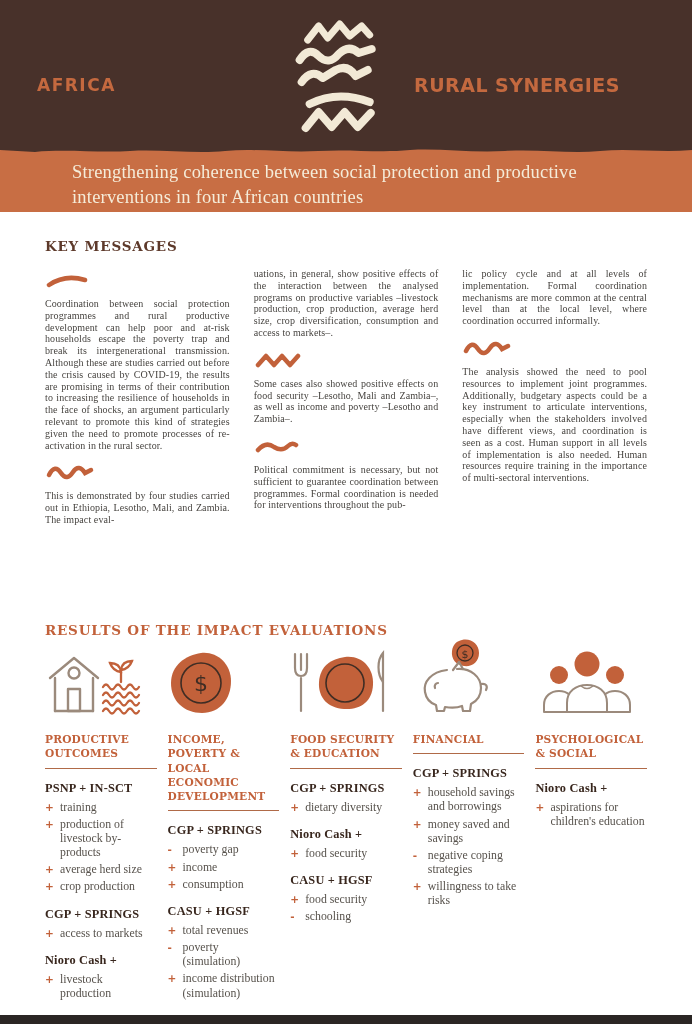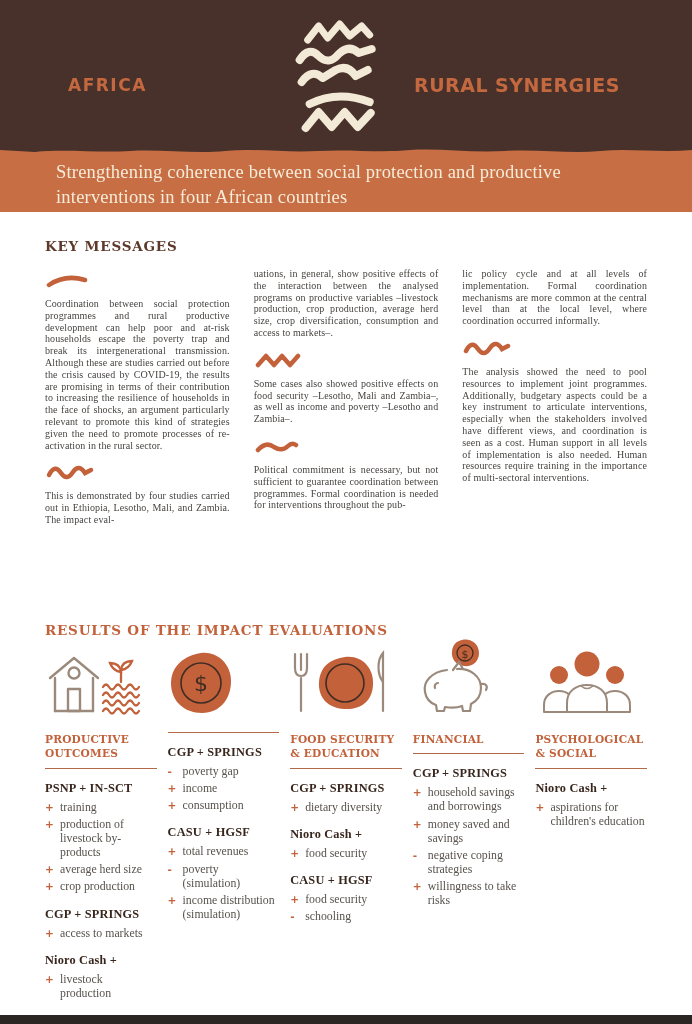--- a/index.html
+++ b/index.html
@@ -4,38 +4,38 @@
 <style>
   * { margin:0; padding:0; box-sizing:border-box; }
   body { background:#e8e8e8; font-family:"Liberation Serif", serif; }
   .page {
     position:relative; width:692px; height:1024px; margin:0 auto;
     background:#ffffff; overflow:hidden;
   }
   
   .header {
     height:148px; background:#48312a; display:flex; align-items:center;
-    justify-content:space-between; padding:22px 46px 0 68px; position:relative;
+    justify-content:space-between; padding:22px 46px 0 37px; position:relative;
   }
   .region-label {
     font-family:"DejaVu Sans", sans-serif; font-weight:bold; font-size:17px;
     letter-spacing:1.5px; color:#c4693f;
   }
   .logo-box { position:absolute; left:50%; top:18px; transform:translateX(-58%); }
   .brand-block { width:232px; }
   .brand-name {
     font-family:"DejaVu Sans", sans-serif; font-weight:bold; font-size:19px;
     letter-spacing:0.5px; color:#c4693f; white-space:nowrap;
   }
   .brand-tagline {
     margin-top:6px; font-style:italic; font-size:10.5px; line-height:1.45;
     color:#b06443; max-width:195px;
   }
   
-  .banner { position:relative; height:64px; background:#c86e44; padding:12px 56px 0; }
+  .banner { position:relative; height:64px; background:#c86e44; padding:12px 72px 0; }
   .banner-tear { position:absolute; top:-1px; left:0; width:100%; height:8px; display:block; }
   .banner-title {
     font-size:18.5px; line-height:1.35; color:#f5ecd9; font-weight:normal;
     max-width:545px; letter-spacing:0.2px;
   }
   
   .content { padding:26px 45px 0 45px; }
   .section-heading {
     font-family:"DejaVu Serif", serif; font-weight:bold; font-size:13.5px;
     letter-spacing:0.8px; color:#5d392a;
@@ -211,20 +211,21 @@
             </div>
           </div>
           <div class="res-col">
             <div class="res-icon">
               <svg width="66" height="66" viewBox="0 0 66 66" fill="none">
                 <path d="M33 3 C48 1 63 13 63 31 C63 49 52 63 34 63 C16 63 3 51 3 33 C3 15 18 5 33 3 Z" fill="#c2613a"></path>
                 <circle cx="33" cy="33" r="20" stroke="#3f2d24" stroke-width="1.6"></circle>
                 <text x="33" y="41" text-anchor="middle" font-family="DejaVu Sans, sans-serif" font-size="22" fill="#3f2d24">$</text>
               </svg>
             </div>
+            <h3 class="res-title">INCOME, POVERTY &amp; LOCAL ECONOMIC DEVELOPMENT</h3>
             <div class="res-rule"></div>
             <div class="res-group">
               <div class="res-program">CGP + SPRINGS</div>
               <div class="res-item">
                 <span class="sign">-</span>
                 <span>poverty gap</span>
               </div>
               <div class="res-item">
                 <span class="sign">+</span>
                 <span>income</span>

